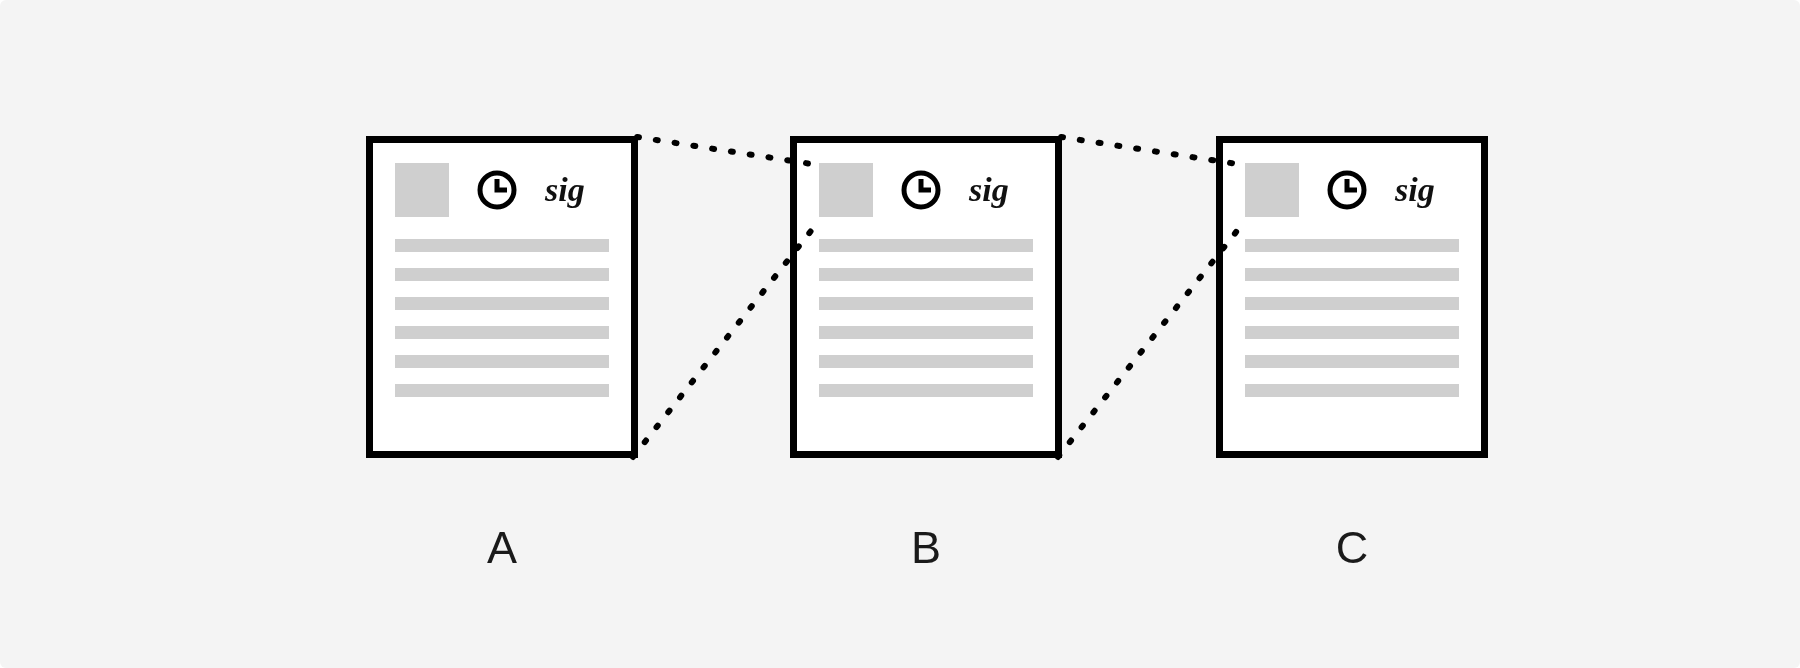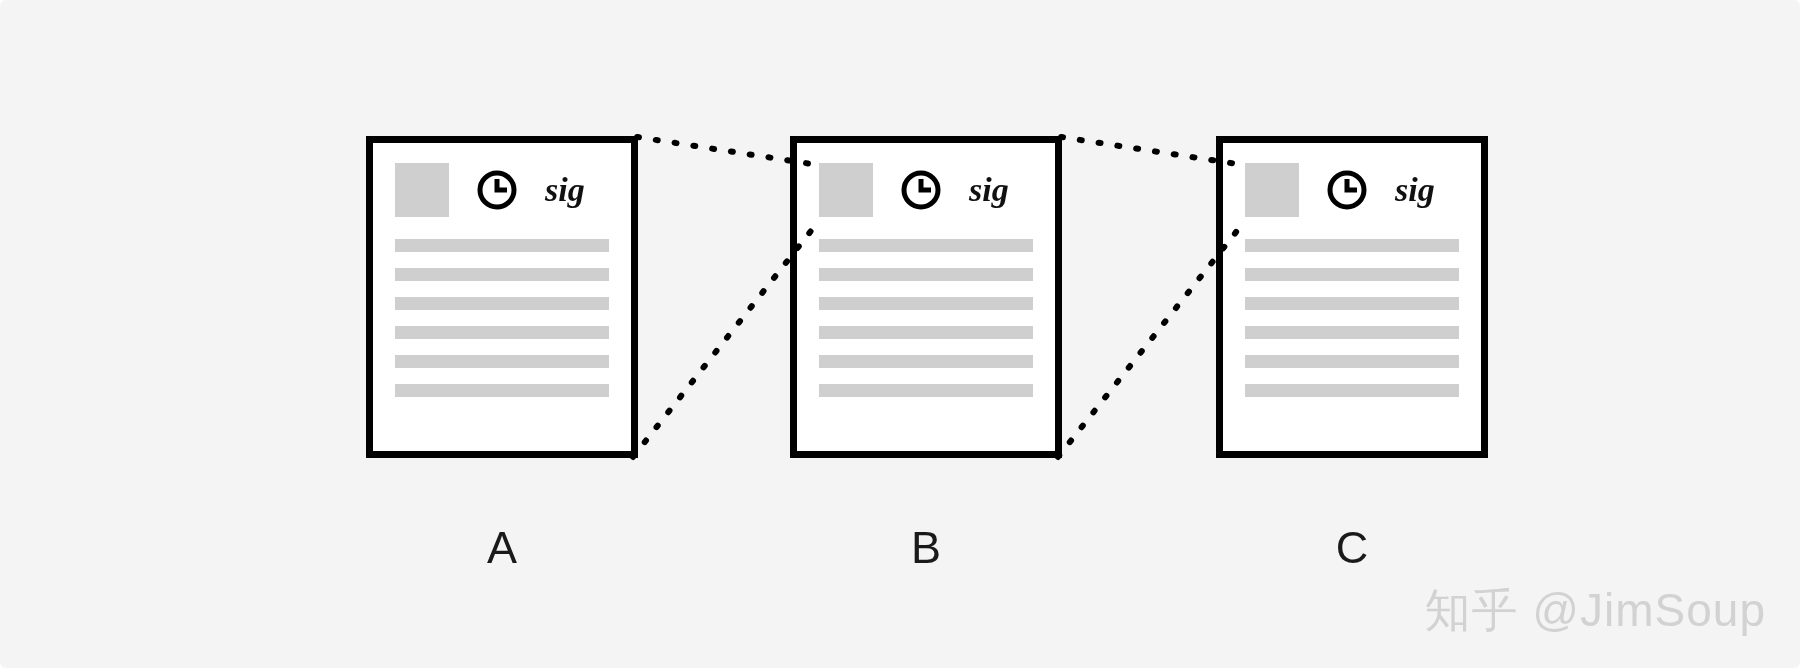--- a/index.html
+++ b/index.html
@@ -191,15 +191,14 @@
         <div class="text-line"></div>
         <div class="text-line"></div>
         <div class="text-line"></div>
         <div class="text-line"></div>
         <div class="text-line gap-before"></div>
       </div>
     </div>
   </div>
   <div class="doc-label" style="left:1292px; top:525px;">C</div>
 
-  <div id="watermark">知乎 @JimSoup</div>
 
 </div>
 
 </body></html>

